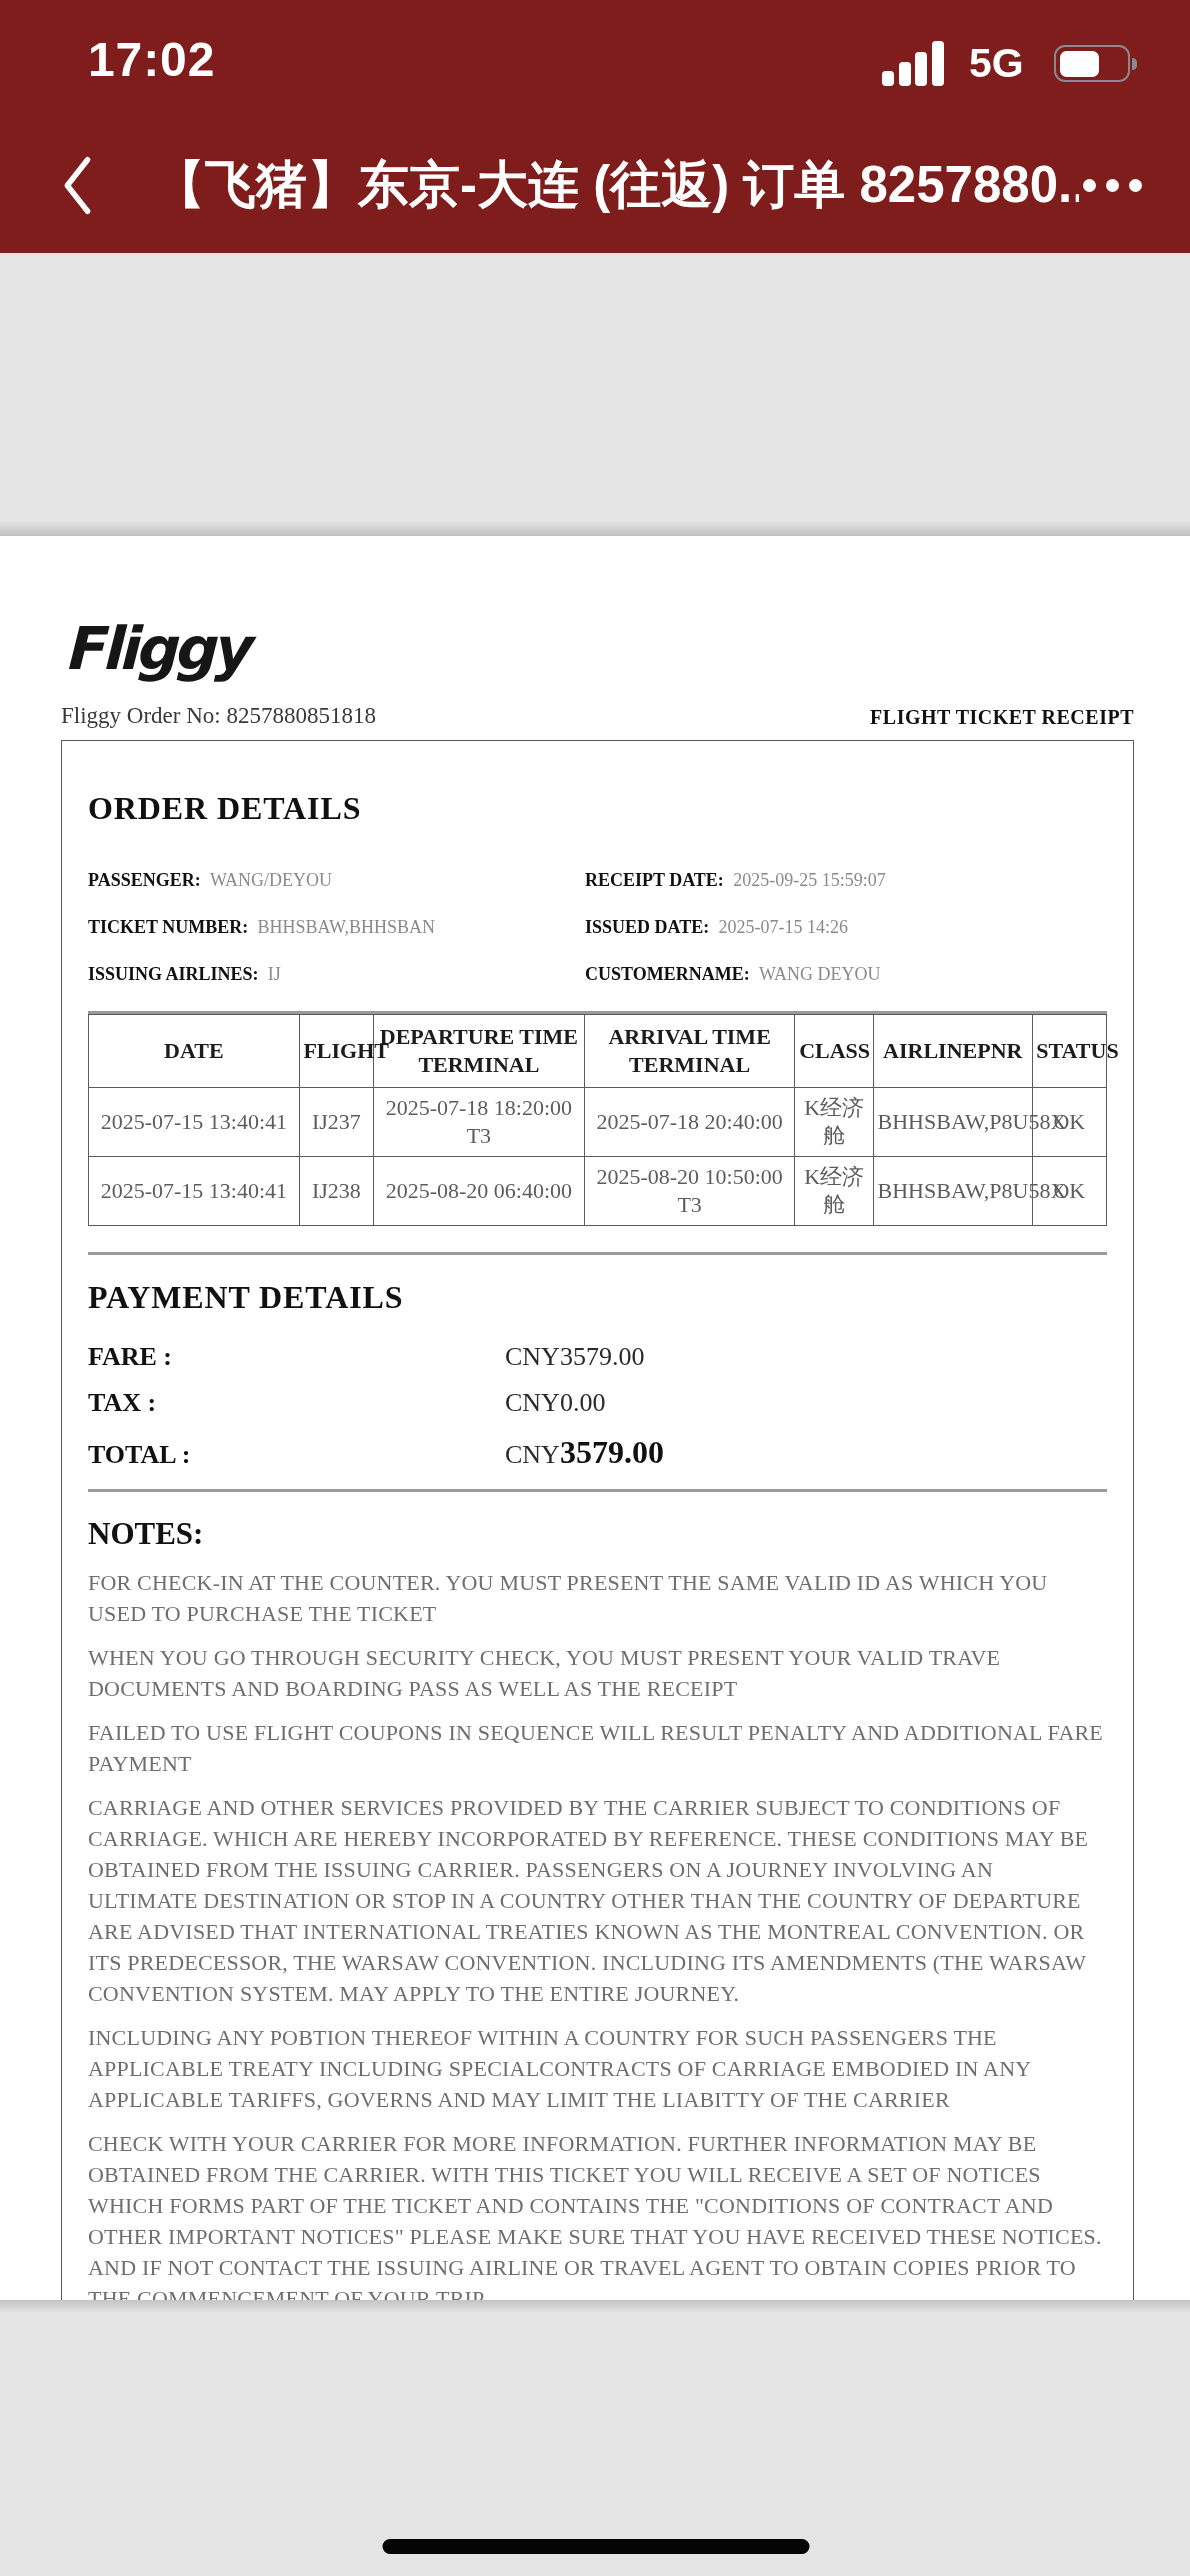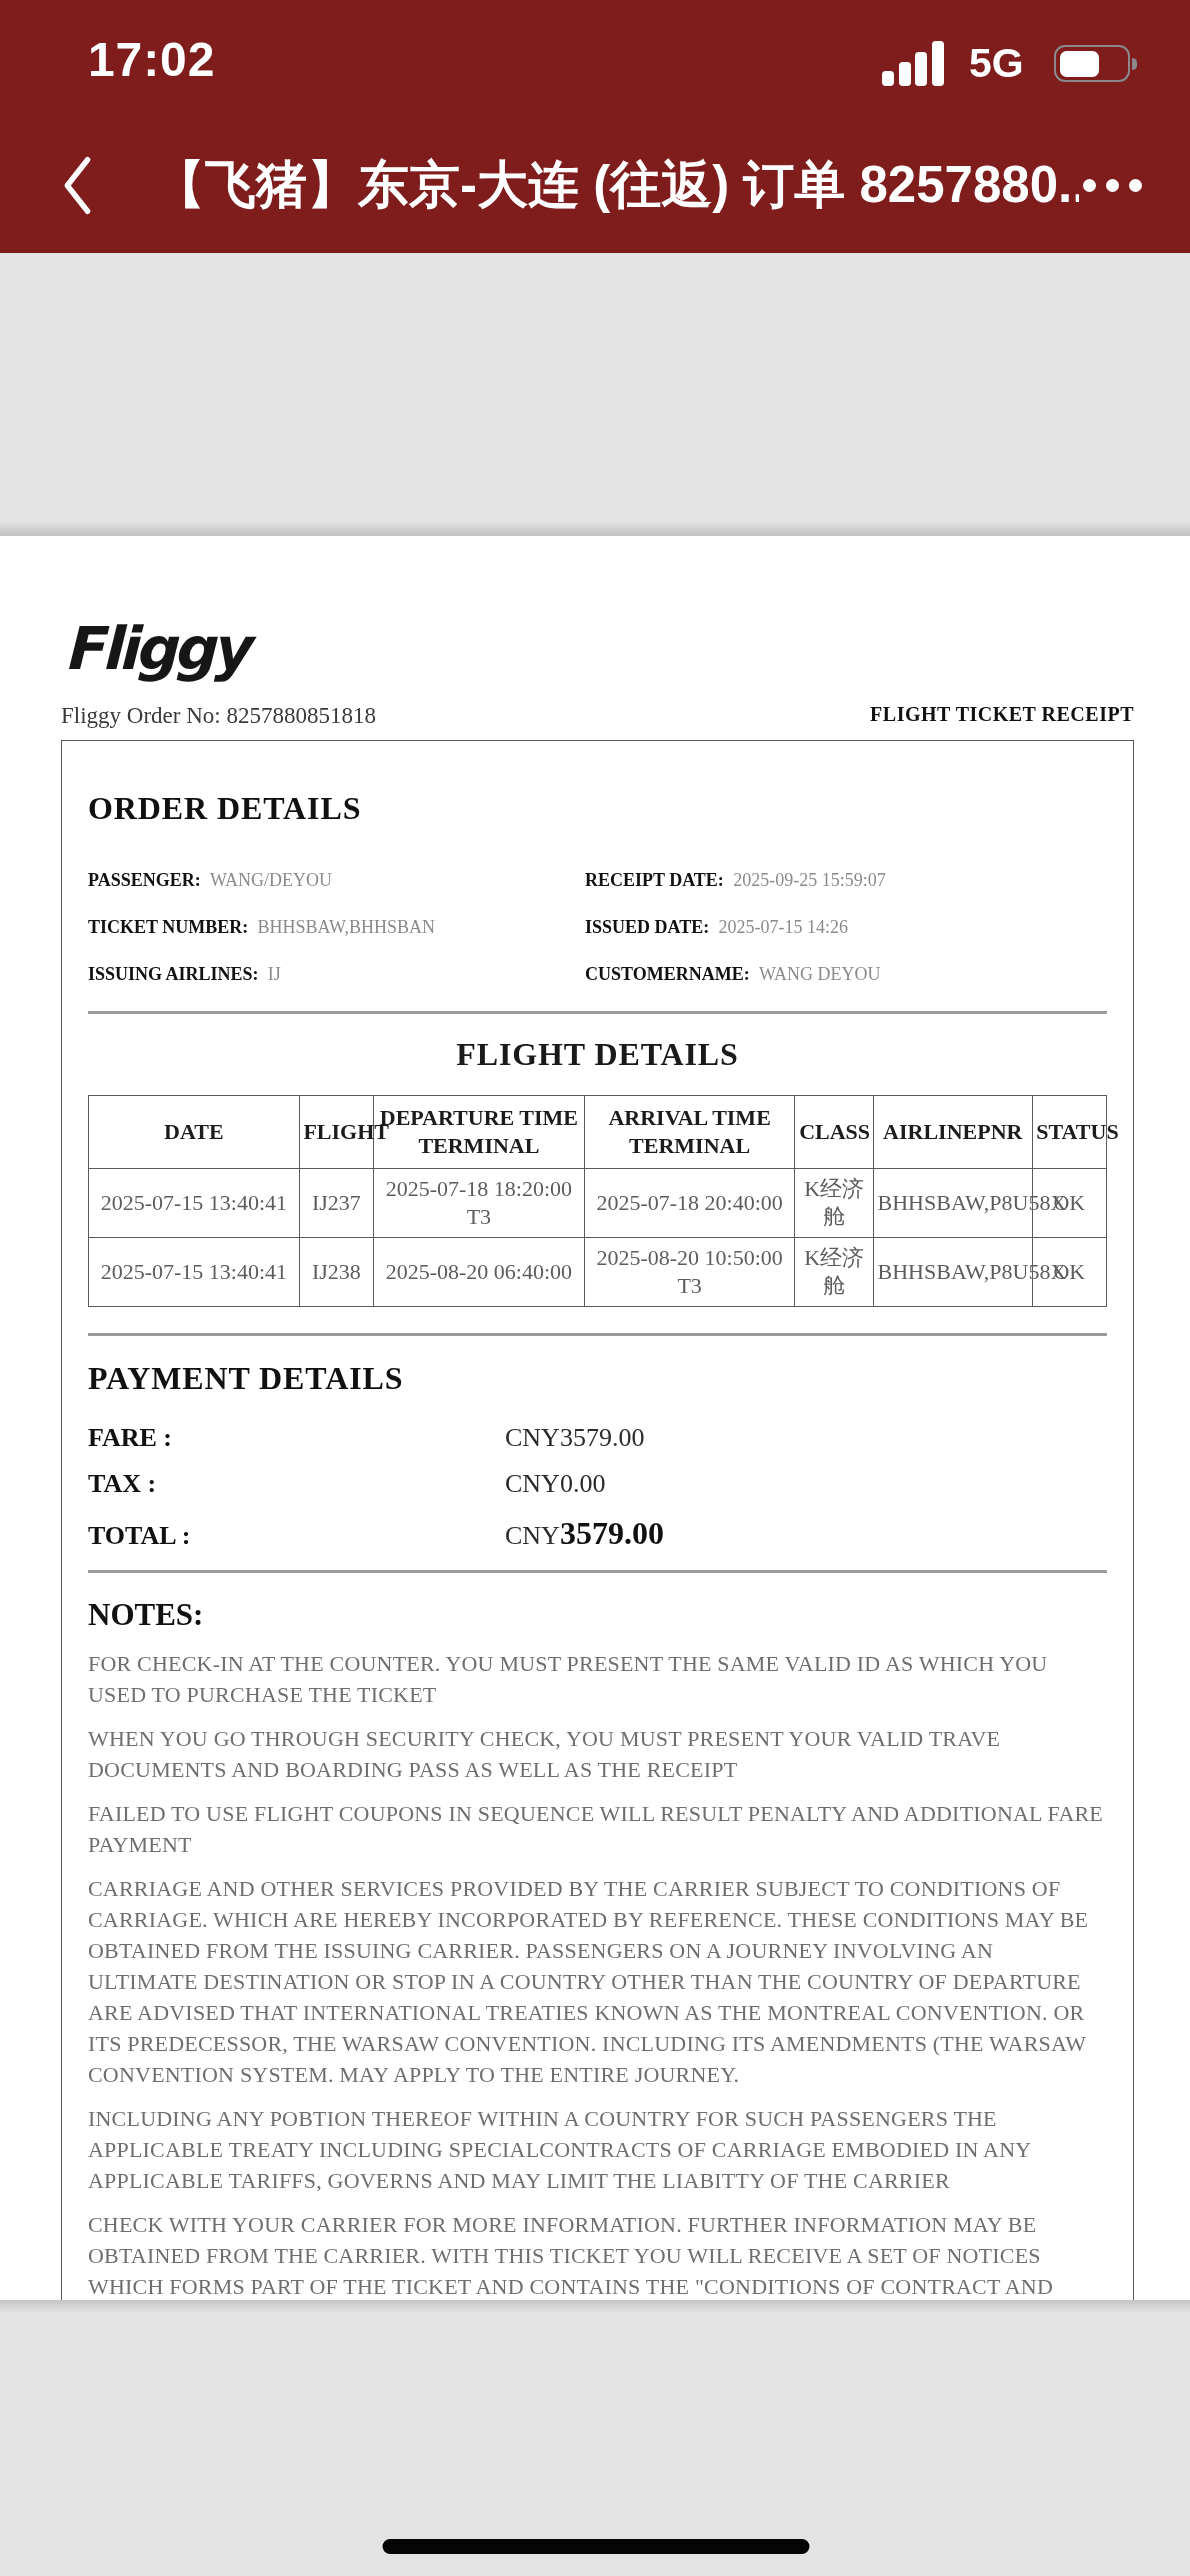--- a/index.html
+++ b/index.html
@@ -28,21 +28,21 @@
   .more-btn s { display:block; width:13px; height:13px; border-radius:50%; background:#fff; }
 
   
   .gap-top { height:283px; background:#e4e4e5; position:relative; }
   .gap-top::after { content:''; position:absolute; left:0; right:0; bottom:0; height:15px;
     background:linear-gradient(to bottom, rgba(0,0,0,0), rgba(0,0,0,0.16)); }
 
   
   .paper { height:1764px; background:#ffffff; padding:78px 57px 0 61px; font-family:"Liberation Serif","DejaVu Serif",serif; color:#1a1a1a; }
   .brand { font-family:"DejaVu Sans",sans-serif; font-size:59px; font-weight:900; font-style:italic; letter-spacing:-3.7px; color:#161616; transform:skewX(-3deg); transform-origin:left bottom; display:inline-block; margin:0 0 20.4px 5.6px; }
-  .doc-head { display:flex; justify-content:space-between; align-items:flex-start; margin-bottom:11px;font-family:Liberation Serif, serif; }
+  .doc-head { display:flex; justify-content:space-between; align-items:flex-end; margin-bottom:11px;font-family:Liberation Serif, serif; }
   .order-line { font-size:23px; color:#3a3a3a; }
   .receipt-title { font-size:20px; font-weight:700; color:#111; letter-spacing:0.5px; }
 
   .box { border:1.9px solid #595959; border-bottom-width:3.7px; box-shadow:0 2.8px 0 rgba(0,0,0,0.14); padding:36px 26px 37px; min-height:1133px; }
   .section-h { font-size:32px; font-weight:700; letter-spacing:0.9px; color:#111; margin:13px 0 26px; }
   .details-grid { display:grid; grid-template-columns:497px 1fr; row-gap:26px; font-size:18px;margin-top:43px; }
   .field b { font-weight:700; color:#111; }
   .field .val { color:#8a8a8a; margin-left:9.3px; }
   .rule { border:0; height:2.8px; background:#9b9b9b; margin-top:26px; }
 
@@ -132,21 +132,20 @@
         </div>
         <div class="field">
           <b>ISSUING AIRLINES:</b><span class="val">IJ</span>
         </div>
         <div class="field">
           <b>CUSTOMERNAME:</b><span class="val">WANG DEYOU</span>
         </div>
       </div>
       <hr class="rule">
 
-      <div class="center-h">FLIGHT DETAILS</div>
       <table class="flight">
         <colgroup>
           <col style="width:20.7%">
             <col style="width:7.3%">
             <col style="width:20.7%">
             <col style="width:20.7%">
             <col style="width:7.7%">
             <col style="width:15.6%">
             <col style="width:7.3%">
         </colgroup>

